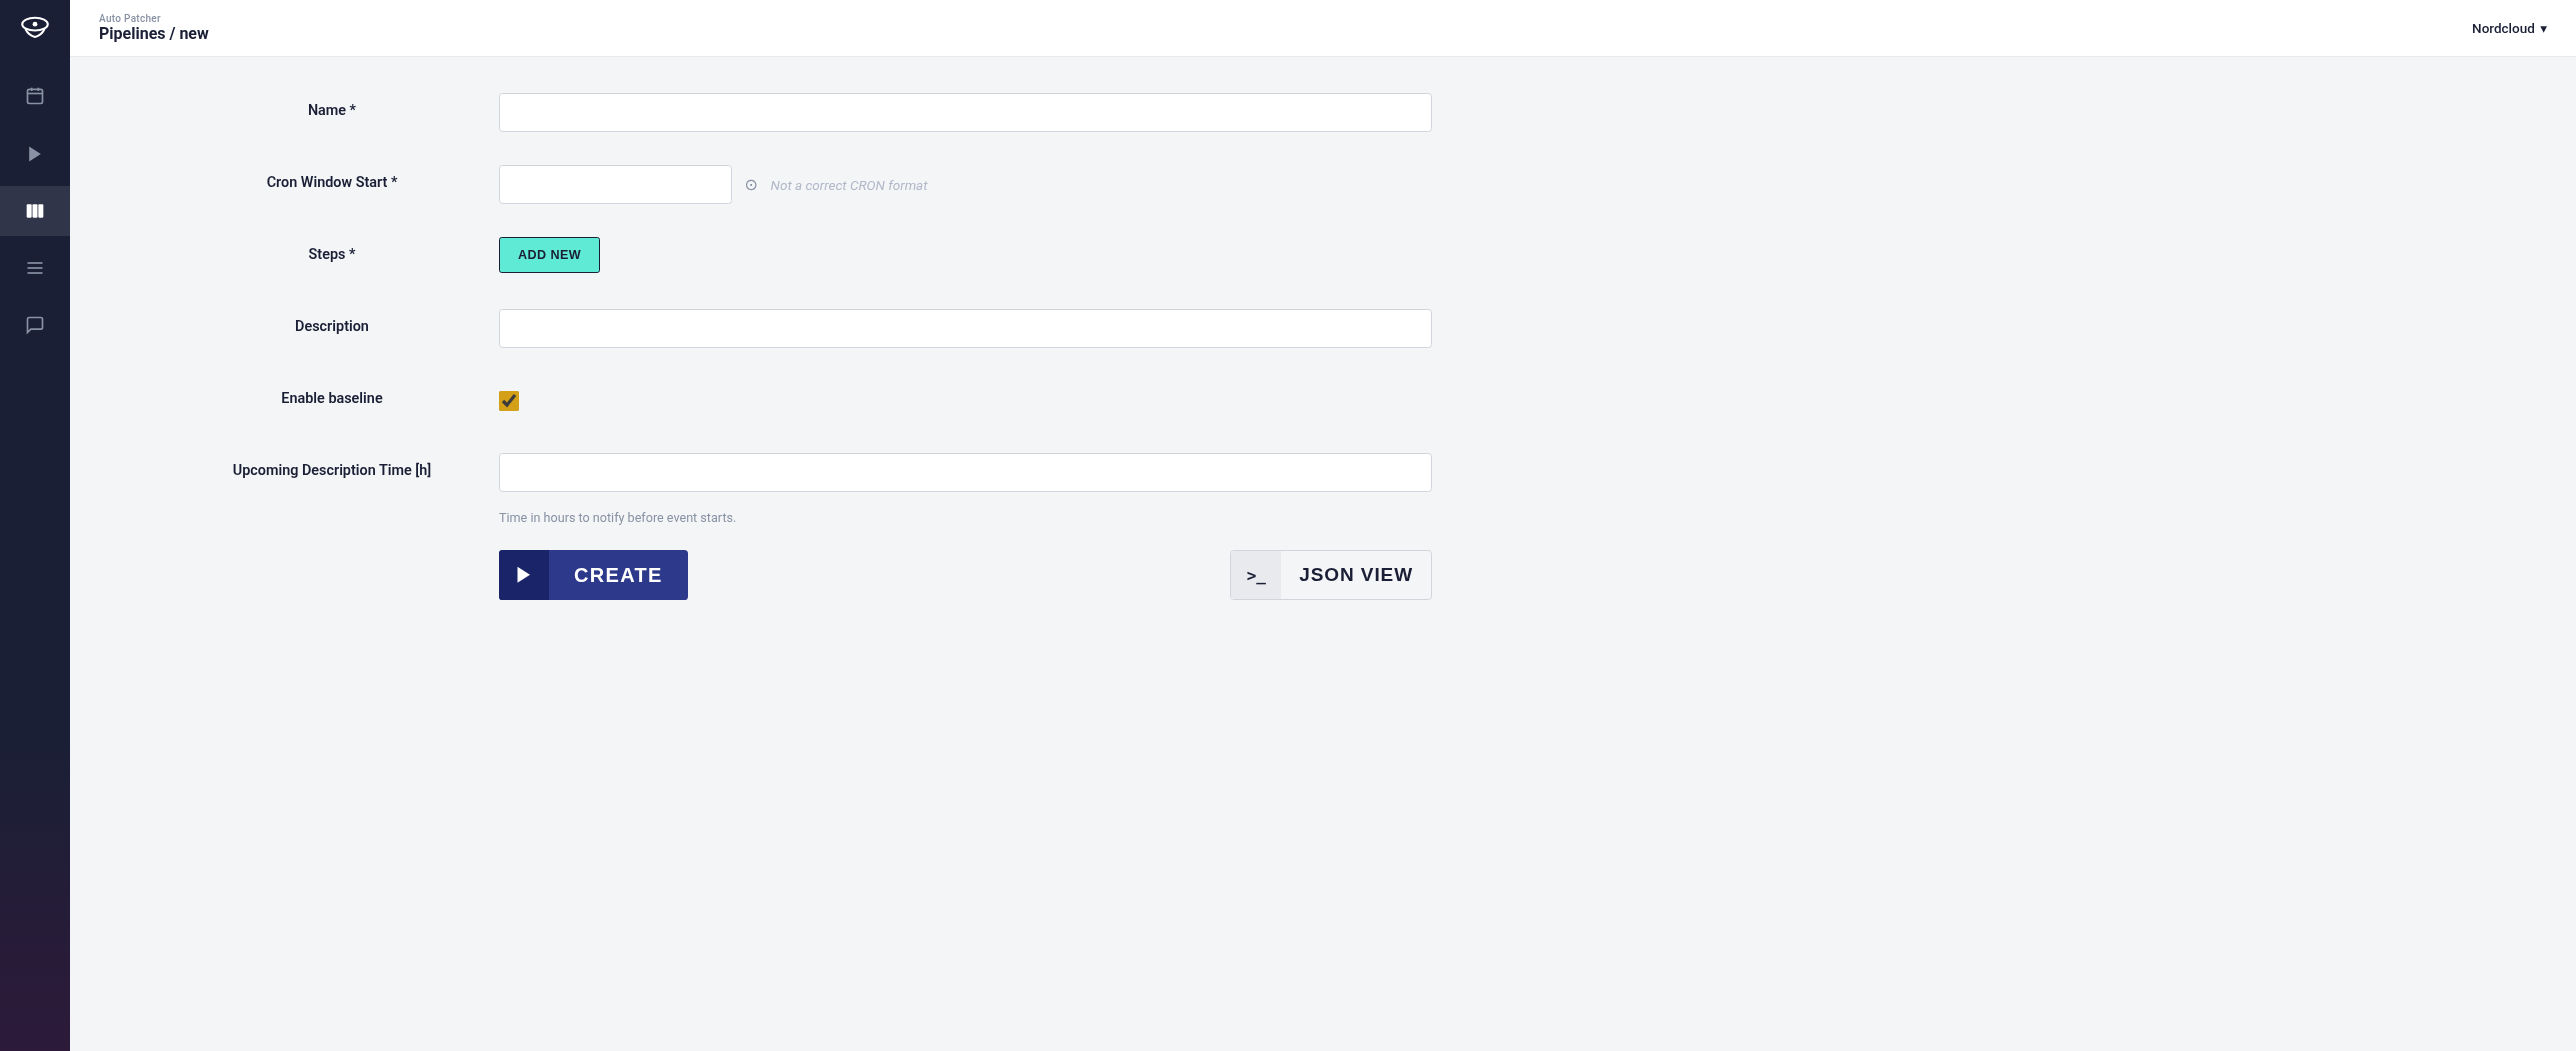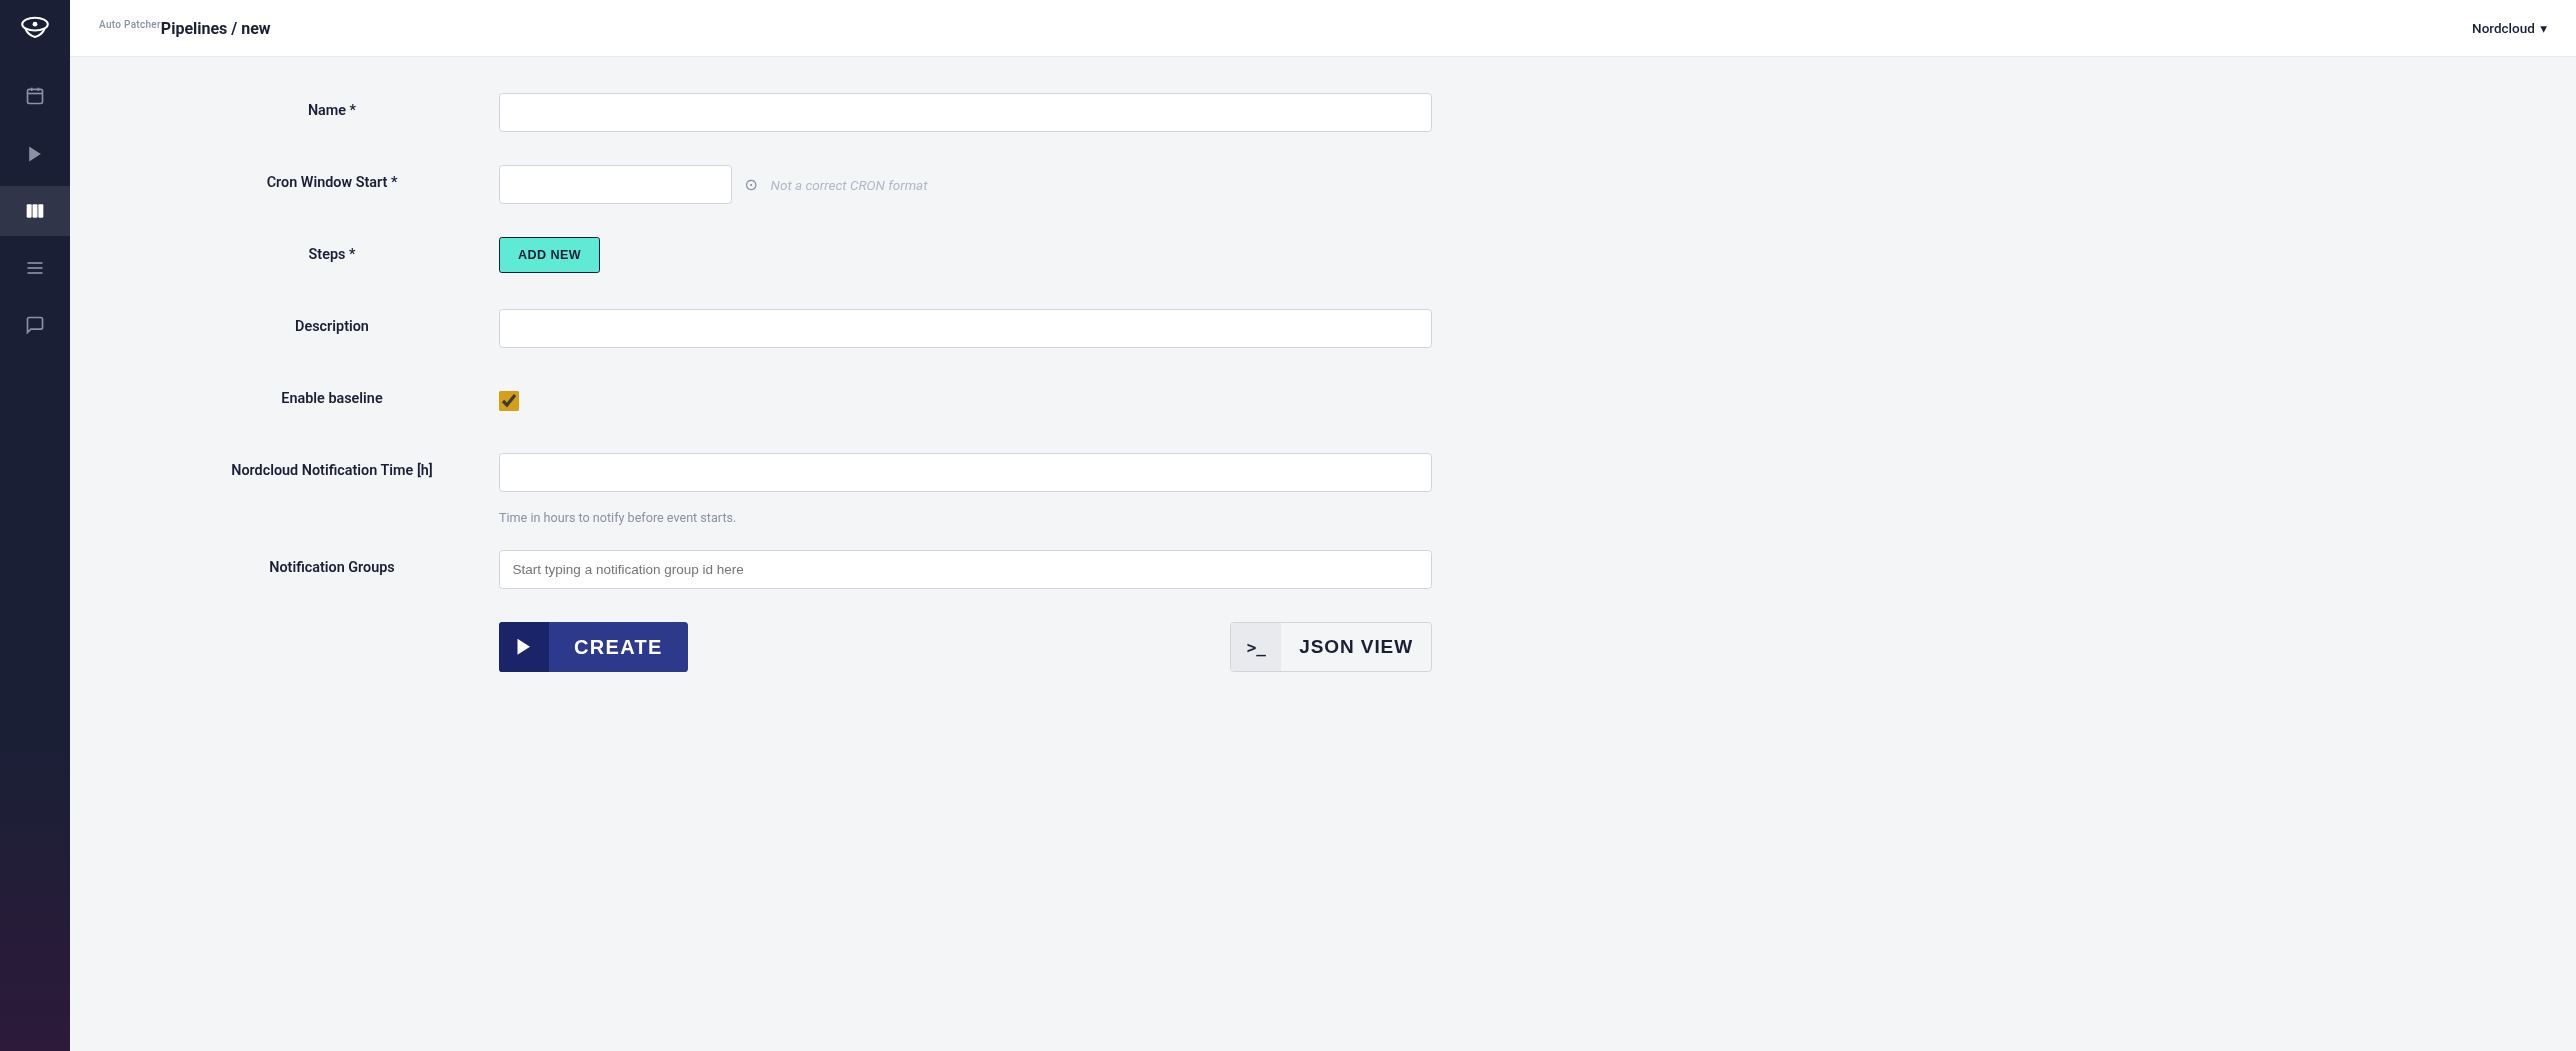--- a/index.html
+++ b/index.html
@@ -82,21 +82,21 @@
       border-bottom: 0.9px solid #e8eaed;
       display: flex;
       align-items: center;
       padding: 0 29px;
       z-index: 100;
       justify-content: space-between;
     }
 
     .topbar-title-group {
       display: flex;
-      flex-direction: row;
+      flex-direction: column;
     }
 
     .topbar-app-name {
       font-size: 10px;
       color: #8892a4;
       font-weight: 500;
       letter-spacing: 0.3px;
     }
 
     .topbar-page-title {
@@ -418,33 +418,27 @@
     <div class="form-row">
       <div class="form-label">Enable baseline</div>
       <div class="form-control">
         <div class="checkbox-wrapper">
           <input type="checkbox" class="checkbox-styled" checked="" style="">
         </div>
       </div>
     </div>
 
     <div class="form-row">
-      <div class="form-label">Nordcloud Notification Time [h]</div>
+      <div class="form-label">Upcoming Description Time [h]</div>
       <div class="form-control">
         <input class="form-input" type="text" style="">
         <div class="hint-text">Time in hours to notify before event starts.</div>
       </div>
     </div>
 
-    <div class="form-row">
-      <div class="form-label">Notification Groups</div>
-      <div class="form-control">
-        <input class="notification-input" type="text" placeholder="Start typing a notification group id here" style="">
-      </div>
-    </div>
 
   </div>
 
   <div class="form-buttons-row">
     <button class="create-btn">
       <div class="create-btn-icon">
         <svg viewBox="0 0 24 24" xmlns="http://www.w3.org/2000/svg">
           <polygon points="5,3 19,12 5,21" fill="white"></polygon>
         </svg>
       </div>

